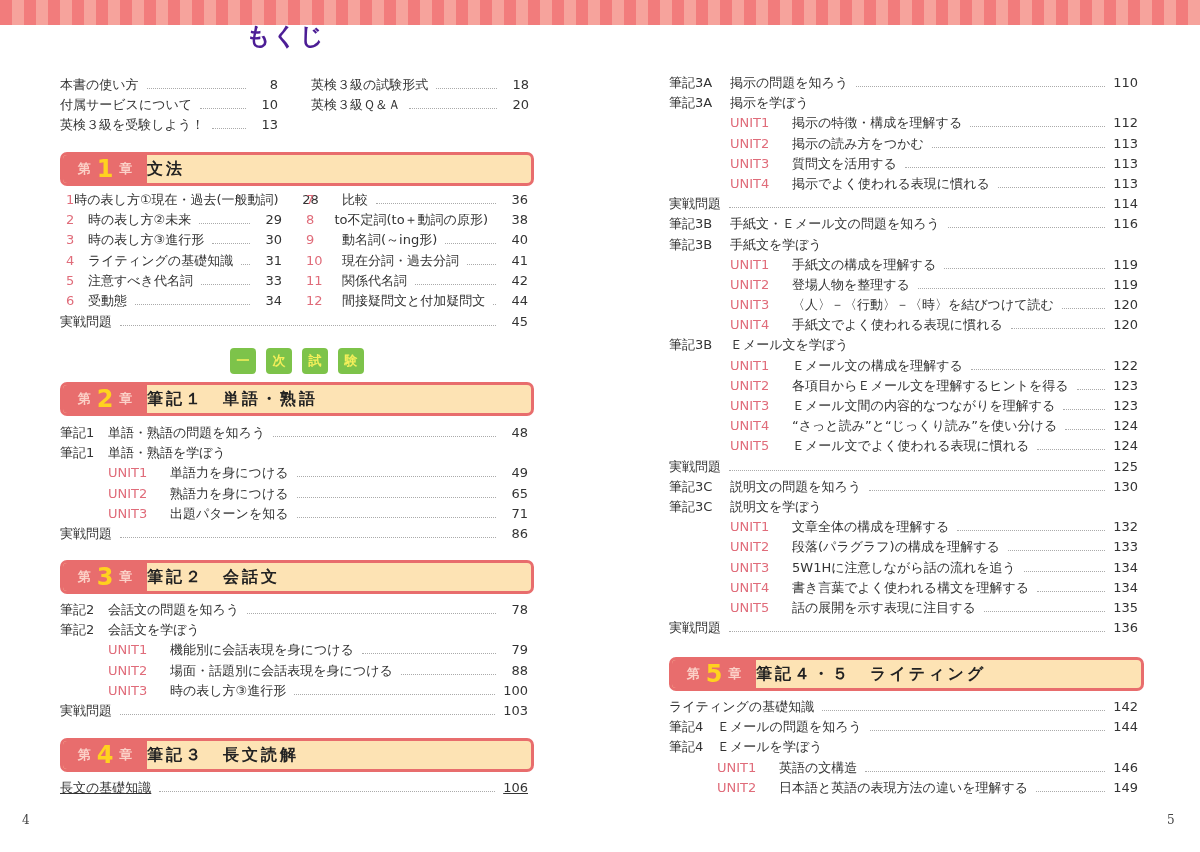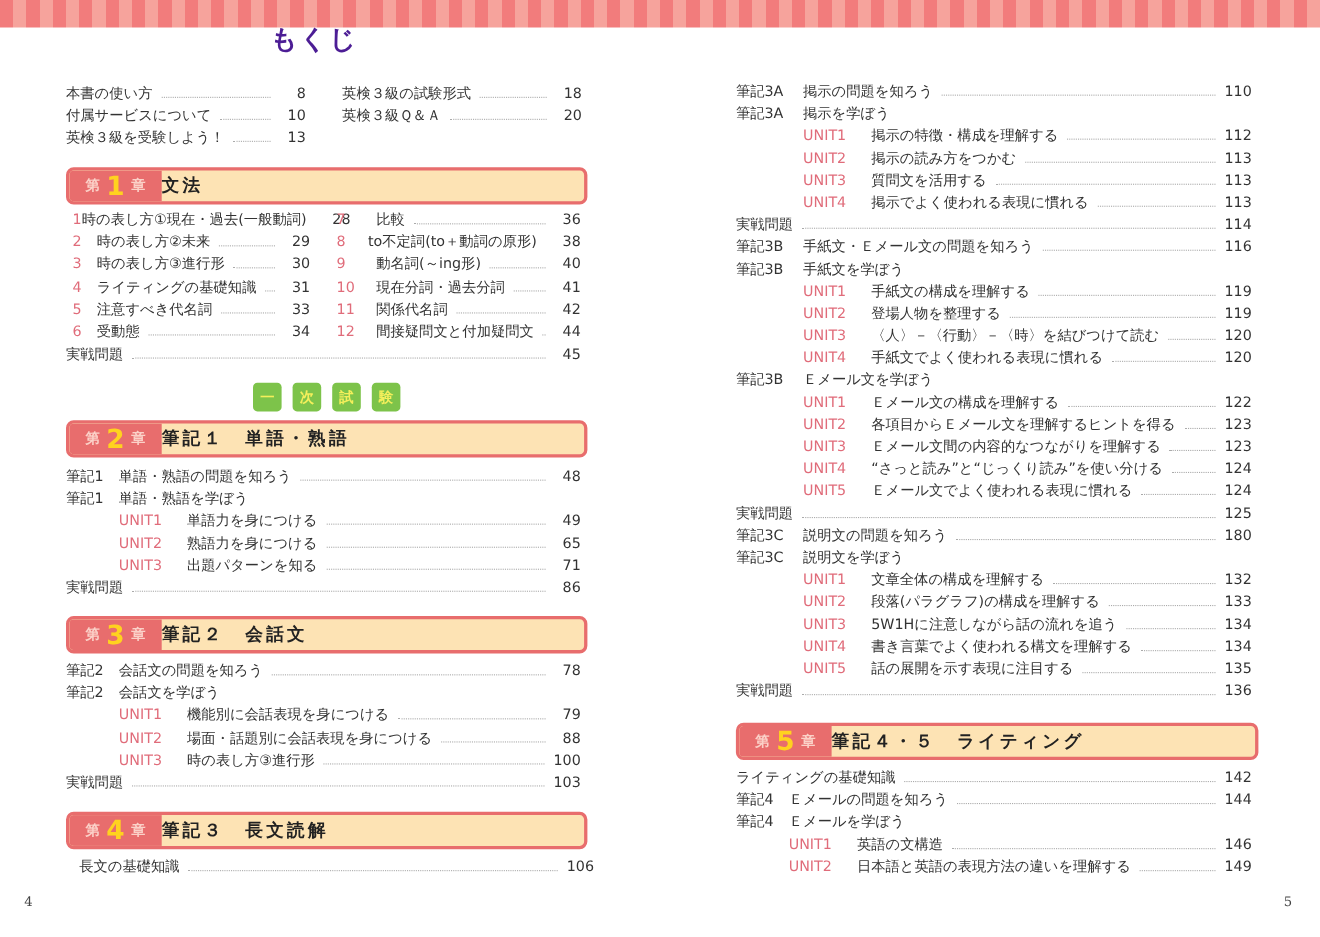--- a/index.html
+++ b/index.html
@@ -279,21 +279,21 @@
   </div>
 
   <div class="chapter" style="left:60px;top:738px;width:474px;">
     <div class="badge">
         <span>第</span>
         <span class="num">4</span>
         <span>章</span>
       </div>
     <div class="ctitle">筆記３　長文読解</div>
   </div>
-  <div class="list" style="left:72px;top:779px;width:468px;">
+  <div class="list" style="left:60px;top:779px;width:468px;text-decoration:underline;">
     <div class="row">
         <span class="lbl">長文の基礎知識</span>
         <span class="dots"></span>
         <span class="pg">106</span>
       </div>
   </div>
 
   <div class="pnum" style="left:22px;">4</div>
 </div>
 
@@ -408,21 +408,21 @@
       </div>
     <div class="row">
         <span class="lbl">実戦問題</span>
         <span class="dots"></span>
         <span class="pg">125</span>
       </div>
     <div class="row">
         <span class="pre wide">筆記3C</span>
         <span class="lbl">説明文の問題を知ろう</span>
         <span class="dots"></span>
-        <span class="pg">180</span>
+        <span class="pg">130</span>
       </div>
     <div class="row">
         <span class="pre wide">筆記3C</span>
         <span class="lbl">説明文を学ぼう</span>
       </div>
     <div class="row indent-r">
         <span class="unit">UNIT1</span>
         <span class="lbl">文章全体の構成を理解する</span>
         <span class="dots"></span>
         <span class="pg">132</span>

